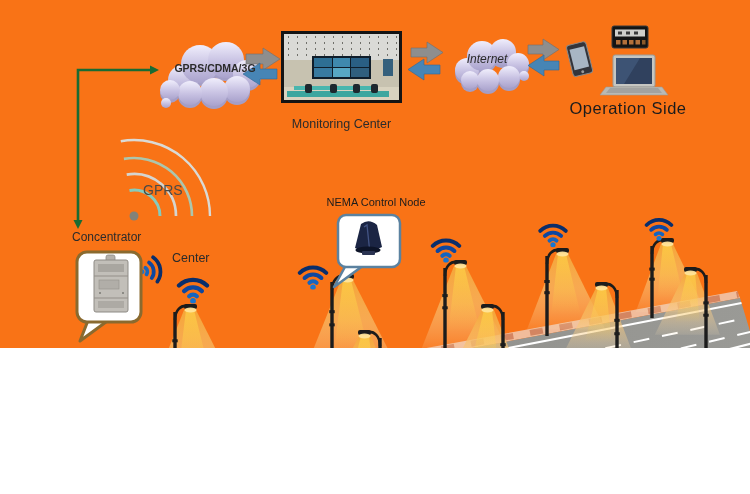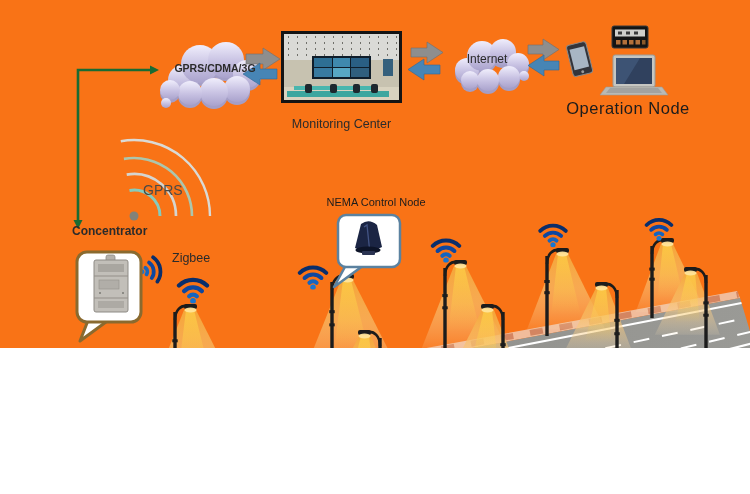--- a/index.html
+++ b/index.html
@@ -344,19 +344,19 @@
     <div class="mc-desk1"></div>
     <div class="mc-desk2"></div>
     <div class="mc-chair" style="left:18%"></div>
     <div class="mc-chair" style="left:40%"></div>
     <div class="mc-chair" style="left:60%"></div>
     <div class="mc-chair" style="left:76%"></div>
   </div>
 
   <div class="lbl center" style="left:166px;top:62px;width:98px;font-size:10.5px;font-weight:bold;">GPRS/CDMA/3G</div>
   <div class="lbl center" style="left:281px;top:105px;width:121px;font-size:12.5px;margin-top:12px;">Monitoring Center</div>
-  <div class="lbl center" style="left:452px;top:52px;width:70px;font-size:12px;">Internet</div>
-  <div class="lbl center" style="left:558px;top:99px;width:140px;font-size:16.5px;letter-spacing:0.5px;color:#1c1c1c;">Operation Node</div>
+  <div class="lbl center" style="left:452px;top:52px;width:70px;font-size:12px;font-style:italic;">Internet</div>
+  <div class="lbl center" style="left:558px;top:99px;width:140px;font-size:16.5px;letter-spacing:0.5px;color:#1c1c1c;">Operation Side</div>
   <div class="lbl" style="left:143px;top:182px;font-size:14px;font-weight:normal;color:#4a4a46;">GPRS</div>
-  <div class="lbl" style="left:72px;top:224px;font-size:12px;font-weight:bold;">Concentrator</div>
-  <div class="lbl" style="left:172px;top:251px;font-size:12.5px;">Zigbee</div>
+  <div class="lbl" style="left:72px;top:230px;font-size:12px;">Concentrator</div>
+  <div class="lbl" style="left:172px;top:251px;font-size:12.5px;">Center</div>
   <div class="lbl center" style="left:310px;top:196px;width:132px;font-size:11px;color:#1c1c1c;">NEMA Control Node</div>
 </div>
 
 </body></html>

